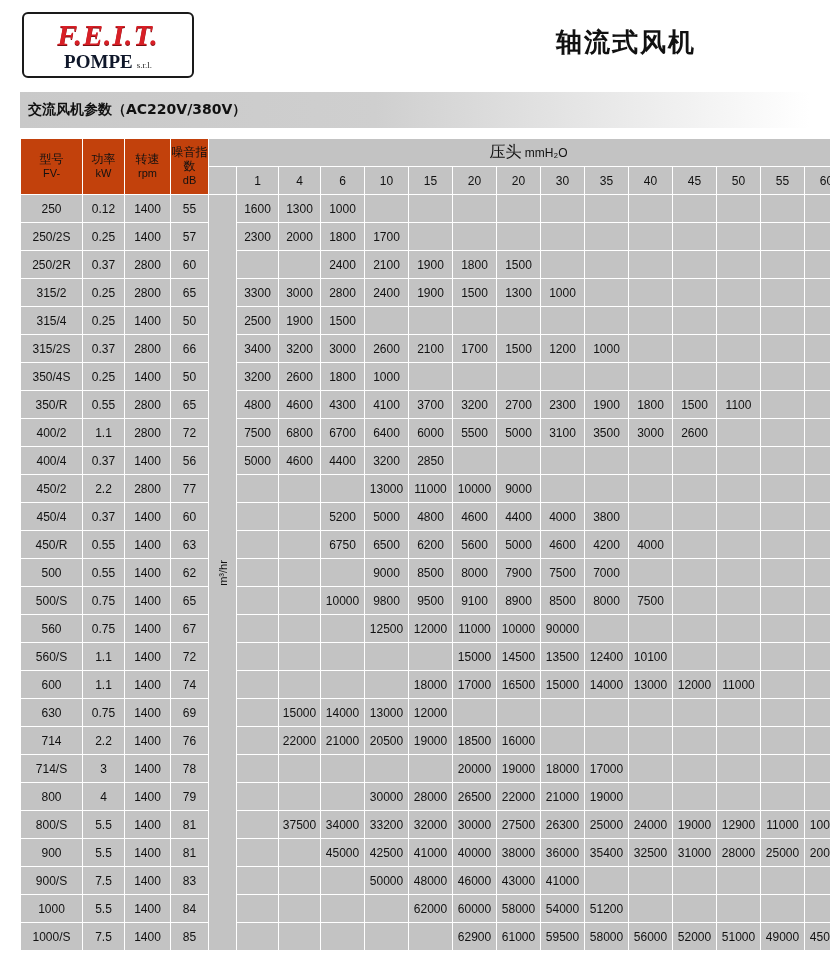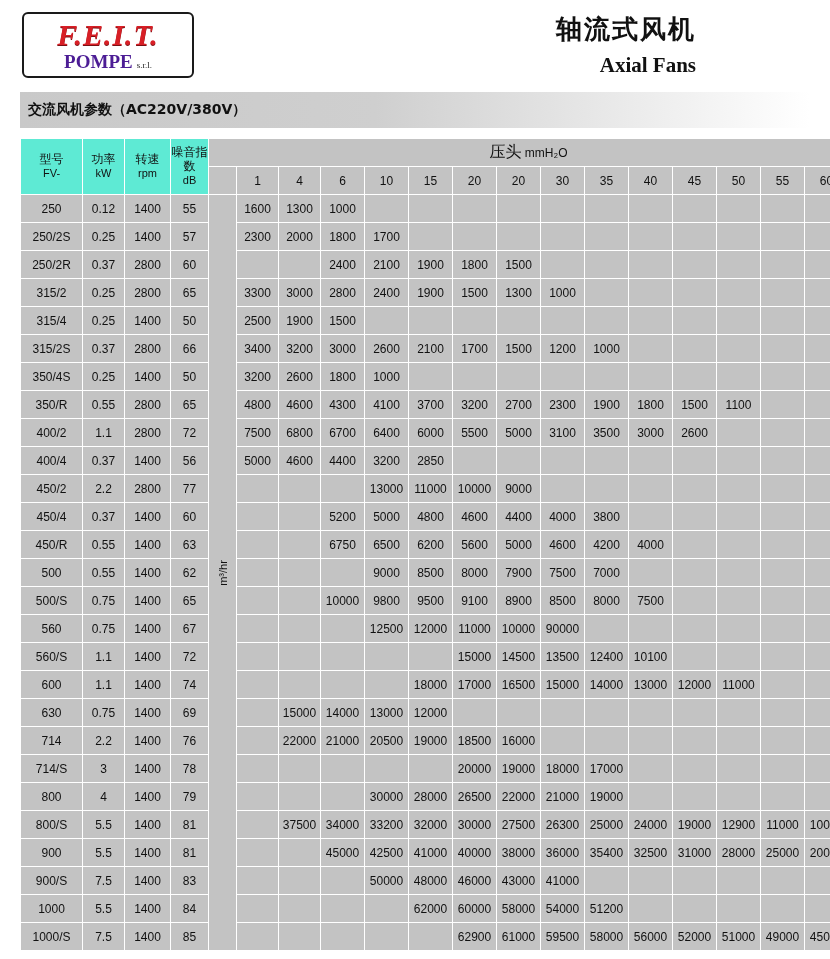--- a/index.html
+++ b/index.html
@@ -54,21 +54,21 @@
   .logo-sub-row {
     display: flex;
     align-items: flex-end;
     gap: 4px;
     margin-top: 2px;
   }
   .logo-sub {
     font-family: "Liberation Serif", serif;
     font-weight: bold;
     font-size: 19px;
-    color: #4c1d95;
+    color: #0f172a;
     line-height: 1;
   }
   .logo-srl {
     font-family: "Liberation Serif", serif;
     font-size: 9px;
     color: #1a1a1a;
     line-height: 1;
     padding-bottom: 1px;
   }
   .titles {
@@ -157,21 +157,21 @@
     border: 1px solid #ffffff;
     text-align: center;
     vertical-align: middle;
     font-family: "Liberation Sans", sans-serif;
     font-size: 12px;
     color: #111;
     padding: 0;
     height: 27px;
   }
   th.hd {
-    background: #5eead4;
+    background: #c2410c;
     font-weight: normal;
     font-size: 12px;
     line-height: 1.15;
   }
   th.hd .cn {
     font-family: "DejaVu Sans", sans-serif;
     font-size: 12px;
     display: block;
   }
   th.hd .en {
@@ -230,21 +230,20 @@
   <div class="header">
     <div class="logo-box">
       <div class="logo-main">F.E.I.T.</div>
       <div class="logo-sub-row">
         <div class="logo-sub">POMPE</div>
         <div class="logo-srl">s.r.l.</div>
       </div>
     </div>
     <div class="titles">
       <div class="title-cn">轴流式风机</div>
-      <div class="title-en">Axial Fans</div>
     </div>
   </div>
 
   <div class="section-bar">
     <span>交流风机参数（AC220V/380V）</span>
   </div>
 
   <div class="watermark">
     <div class="wm-text wm1">动力</div>
     <div class="wm-text wm2">star</div>

